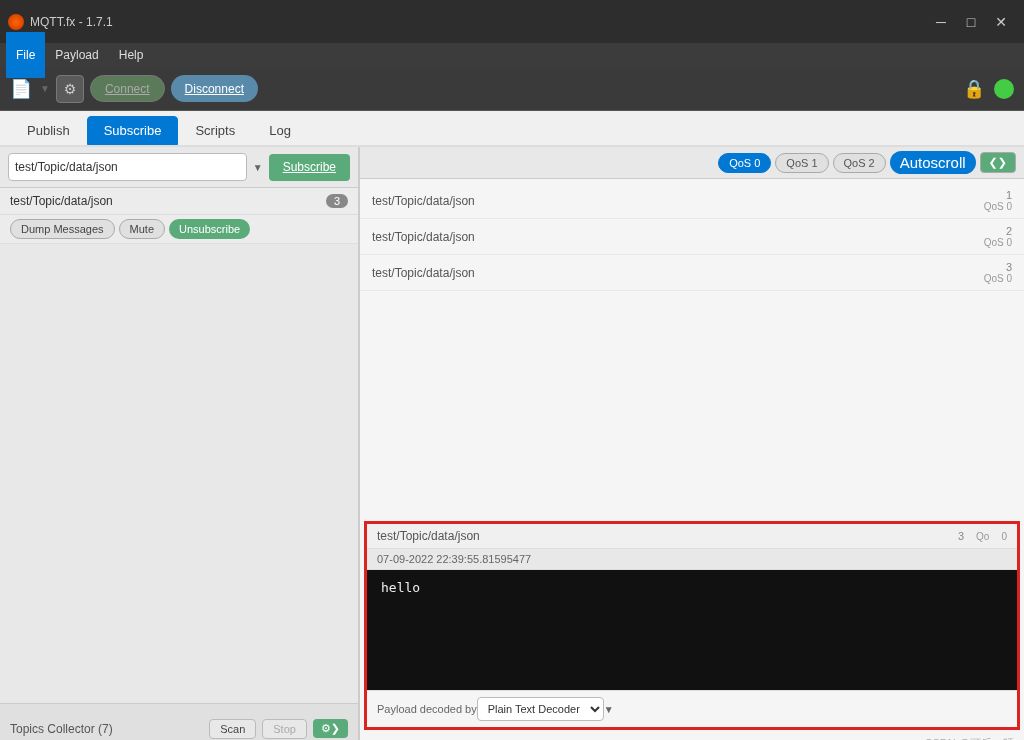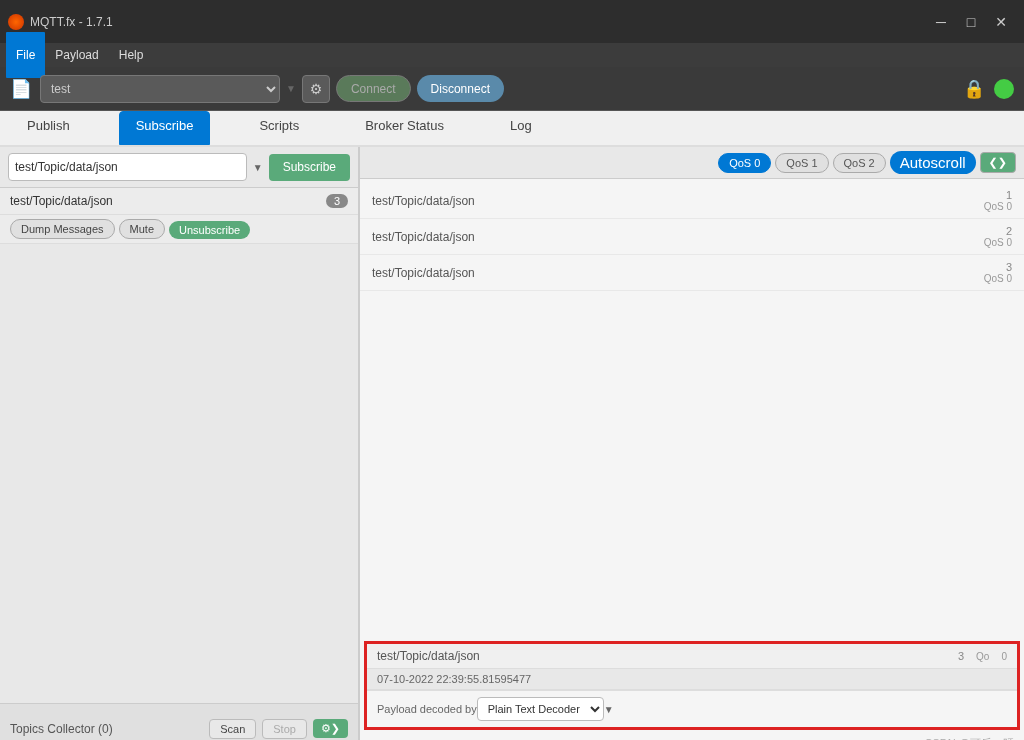--- a/index.html
+++ b/index.html
@@ -112,20 +112,21 @@
       font-size: 14px;
     }
     .btn {
       height: 27px;
       padding: 0 14px;
       border: none;
       border-radius: 14px;
       cursor: pointer;
       font-size: 12px;
       font-weight: 500;
+      text-decoration: underline;
     }
     .btn-connect {
       background: #5a7a5a;
       color: #aaa;
       border: 1px solid #777;
     }
     .btn-disconnect {
       background: #5a8aaa;
       color: white;
     }
@@ -144,23 +145,23 @@
       height: 20px;
       border-radius: 50%;
       background: #44cc44;
     }
 
     
     .tab-bar {
       background: #f0f0f0;
       height: 36px;
       display: flex;
+      align-items: flex-end;
       padding: 0 10px;
       border-bottom: 2px solid #ddd;
-      gap: 32px;
     }
     .tab {
       padding: 6px 16px;
       cursor: pointer;
       border-radius: 4px 4px 0 0;
       font-size: 13px;
       color: #444;
       border: 1px solid transparent;
     }
     .tab.active {
@@ -265,21 +266,20 @@
       border-radius: 10px;
       padding: 1px 8px;
       font-size: 11px;
     }
     .sub-actions {
       display: flex;
       gap: 4px;
       padding: 4px 10px;
       background: #ececec;
       border-bottom: 1px solid #ddd;
-      align-items: flex-end;
     }
     .btn-small {
       padding: 3px 10px;
       border-radius: 12px;
       font-size: 11px;
       cursor: pointer;
       border: 1px solid #aaa;
     }
     .btn-dump { background: #e0e0e0; color: #444; }
     .btn-mute { background: #e0e0e0; color: #444; }
@@ -441,38 +441,34 @@
 </div>
 
 <div class="menu-bar">
   <div class="menu-item active">File</div>
   <div class="menu-item">Payload</div>
   <div class="menu-item">Help</div>
 </div>
 
 <div class="toolbar">
   <span class="doc-icon">📄</span>
-  <select class="conn-select">
-    <option>test</option>
-  </select>
   <span class="dropdown-arrow">▼</span>
   <div class="gear-btn">⚙</div>
   <button class="btn btn-connect">Connect</button>
   <button class="btn btn-disconnect">Disconnect</button>
   <div class="toolbar-right">
     <span class="lock-icon">🔒</span>
     <div class="status-dot"></div>
   </div>
 </div>
 
 <div class="tab-bar">
   <div class="tab">Publish</div>
   <div class="tab active">Subscribe</div>
   <div class="tab">Scripts</div>
-  <div class="tab">Broker Status</div>
   <div class="tab">Log</div>
 </div>
 
 <div class="main-content">
 
   <div class="left-panel">
 
     <div class="subscribe-bar">
       <input class="topic-input" type="text" value="test/Topic/data/json" style="">
       <span class="dropdown-arrow">▼</span>
@@ -485,21 +481,21 @@
         <span class="sub-count">3</span>
       </div>
       <div class="sub-actions">
         <button class="btn-small btn-dump">Dump Messages</button>
         <button class="btn-small btn-mute">Mute</button>
         <button class="btn-small btn-unsub">Unsubscribe</button>
       </div>
     </div>
 
     <div class="topics-collector">
-      <span class="collector-label">Topics Collector (0)</span>
+      <span class="collector-label">Topics Collector (7)</span>
       <button class="btn-scan">Scan</button>
       <button class="btn-stop">Stop</button>
       <button class="btn-cog">⚙❯</button>
     </div>
   </div>
 
   <div class="right-panel">
 
     <div class="right-subscribe-bar">
       <span style="flex:1"></span>
@@ -537,21 +533,24 @@
     <div class="detail-panel">
       <div class="detail-header">
         <span class="detail-topic">test/Topic/data/json</span>
         <div class="detail-meta">
           <span class="detail-num">3</span>
           <span class="msg-qos">Qo</span>
           <span class="msg-qos">0</span>
         </div>
       </div>
       <div class="detail-timestamp">
-        <span>07-10-2022  22:39:55.81595477</span>
+        <span>07-09-2022  22:39:55.81595477</span>
+      </div>
+      <div class="detail-payload">
+        <span>hello</span>
       </div>
       <div class="detail-footer">
         <span>Payload decoded by</span>
         <select class="decoder-select">
           <option>Plain Text Decoder</option>
           <option>Hex Decoder</option>
           <option>Base64 Decoder</option>
         </select>
         <span class="dropdown-arrow">▼</span>
       </div>

